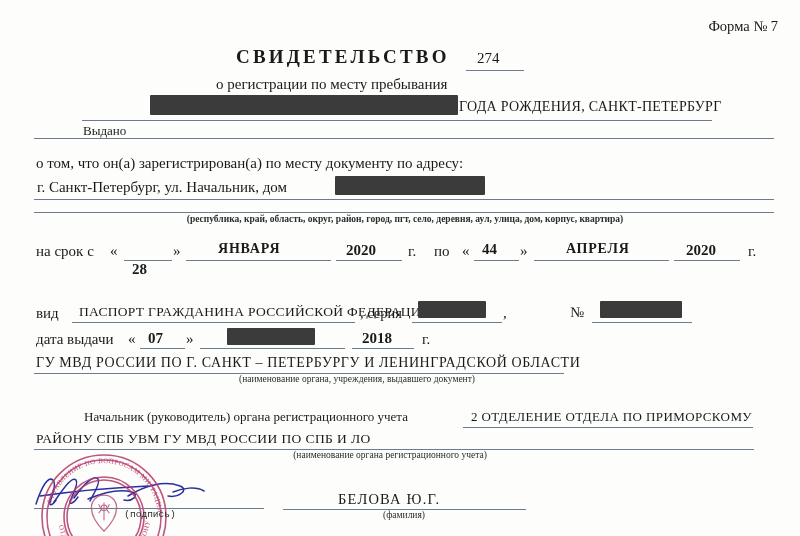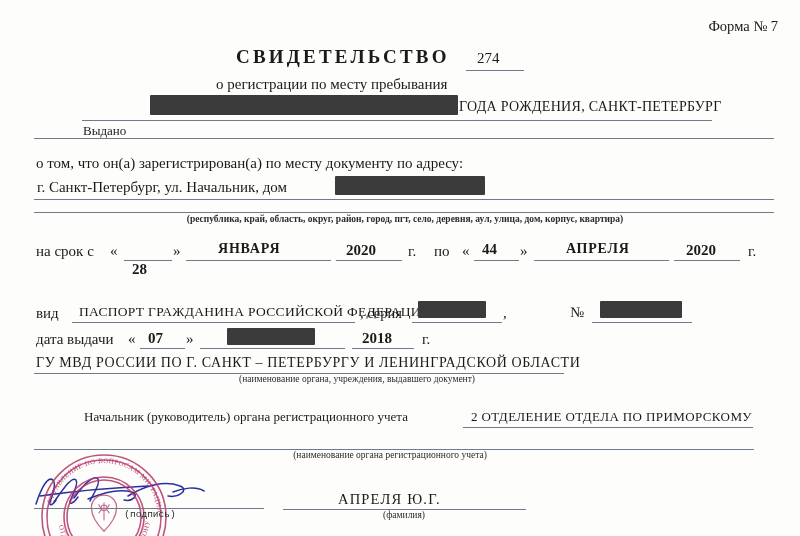--- a/index.html
+++ b/index.html
@@ -230,20 +230,21 @@
   <div class="rule" id="issuedate-rule-year"></div>
   <div class="lbl" id="issuedate-g">г.</div>
 
   <div class="lbl-sm" id="authority-value">ГУ  МВД  РОССИИ  ПО  Г. САНКТ – ПЕТЕРБУРГУ  И  ЛЕНИНГРАДСКОЙ ОБЛАСТИ</div>
   <div class="rule" id="authority-rule"></div>
   <div class="caption" id="authority-caption">(наименование органа, учреждения, выдавшего документ)</div>
 
   <div class="lbl" id="chief-label">Начальник (руководитель) органа регистрационного учета</div>
   <div class="lbl-sm" id="chief-value1">2 ОТДЕЛЕНИЕ ОТДЕЛА  ПО ПРИМОРСКОМУ</div>
   <div class="rule" id="chief-rule1"></div>
+  <div class="lbl-sm" id="chief-value2">РАЙОНУ СПБ УВМ  ГУ  МВД РОССИИ  ПО СПБ  И  ЛО</div>
   <div class="rule" id="chief-rule2"></div>
   <div class="caption" id="chief-caption">(наименование органа регистрационного учета)</div>
 
   <svg id="signature-mark" viewBox="0 0 185 48">
     <g fill="none" stroke="currentColor" stroke-width="1.5" stroke-linecap="round">
       <path d="M8 38 C14 20, 20 10, 25 14 C29 18, 24 30, 22 36 C21 40, 24 40, 28 34"></path>
       <path d="M26 36 C36 22, 44 10, 48 14 C51 18, 44 30, 42 35 C41 39, 45 38, 50 31"></path>
       <path d="M46 32 C56 18, 66 8, 70 13 C73 18, 64 30, 62 35"></path>
       <path d="M60 33 C74 27, 90 22, 104 26 C112 29, 104 36, 96 34"></path>
       <path d="M100 30 C116 20, 136 14, 152 20 C162 24, 150 32, 140 30"></path>
@@ -275,17 +276,17 @@
     <g fill="#b4386a" opacity="0.75" transform="translate(76,74) scale(0.9)">
       <path d="M0 -22 C8 -22 14 -16 14 -8 C14 2 8 10 0 18 C-8 10 -14 2 -14 -8 C-14 -16 -8 -22 0 -22 Z" fill="none" stroke="#b4386a" stroke-width="1.4"></path>
       <path d="M-6 -12 l3 6 l-3 4 M6 -12 l-3 6 l3 4 M0 -14 l0 20" stroke="#b4386a" stroke-width="1.2" fill="none"></path>
       <circle cx="0" cy="-8" r="3.2" fill="none" stroke="#b4386a" stroke-width="1.2"></circle>
     </g>
   </svg>
 
   <div class="rule" id="sig-rule"></div>
   <div class="caption" id="sig-caption">(подпись)</div>
 
-  <div class="lbl" id="surname-value">АПРЕЛЯ Ю.Г.</div>
+  <div class="lbl" id="surname-value">БЕЛОВА Ю.Г.</div>
   <div class="rule" id="surname-rule"></div>
   <div class="caption" id="surname-caption">(фамилия)</div>
 
 </div>
 
 </body></html>

